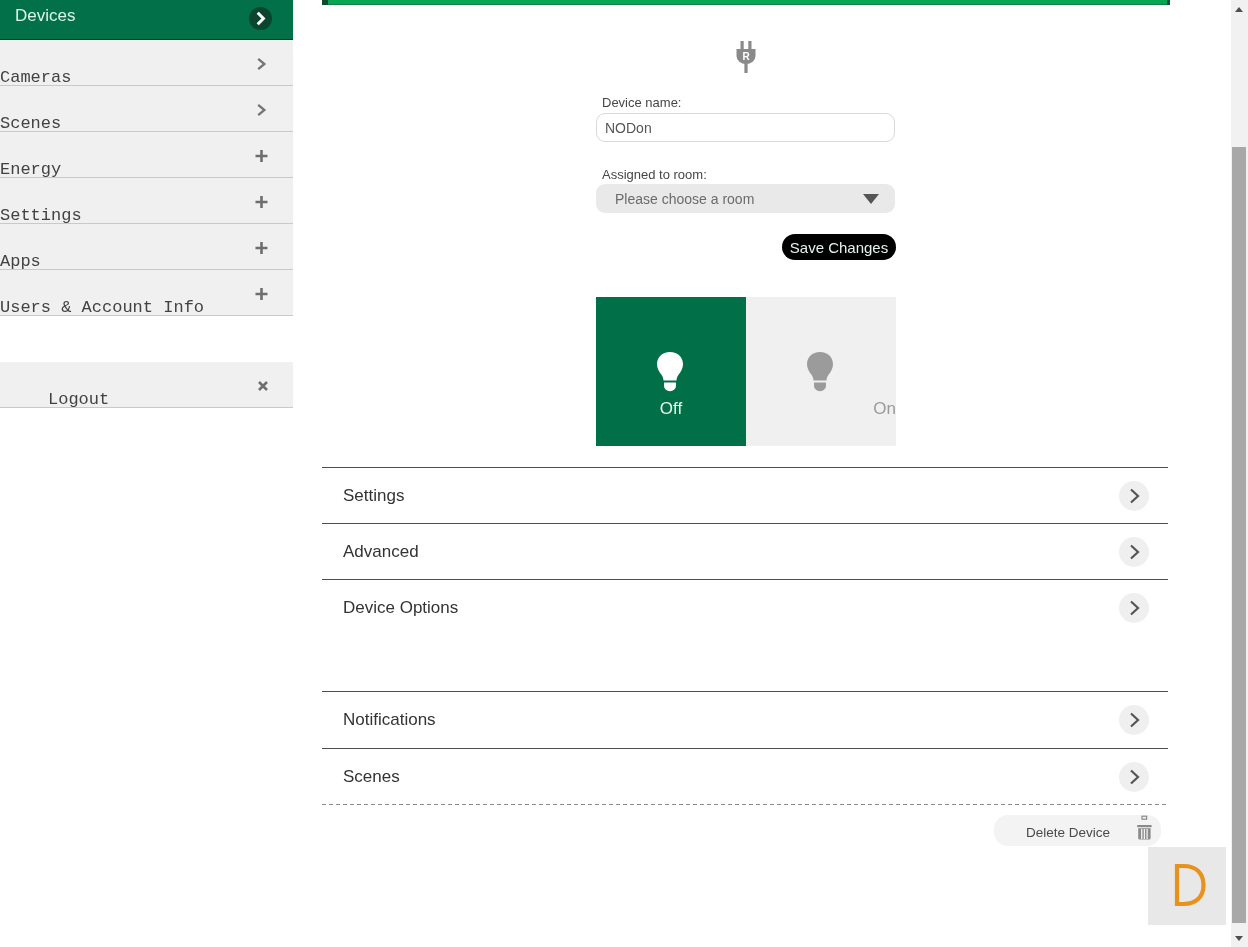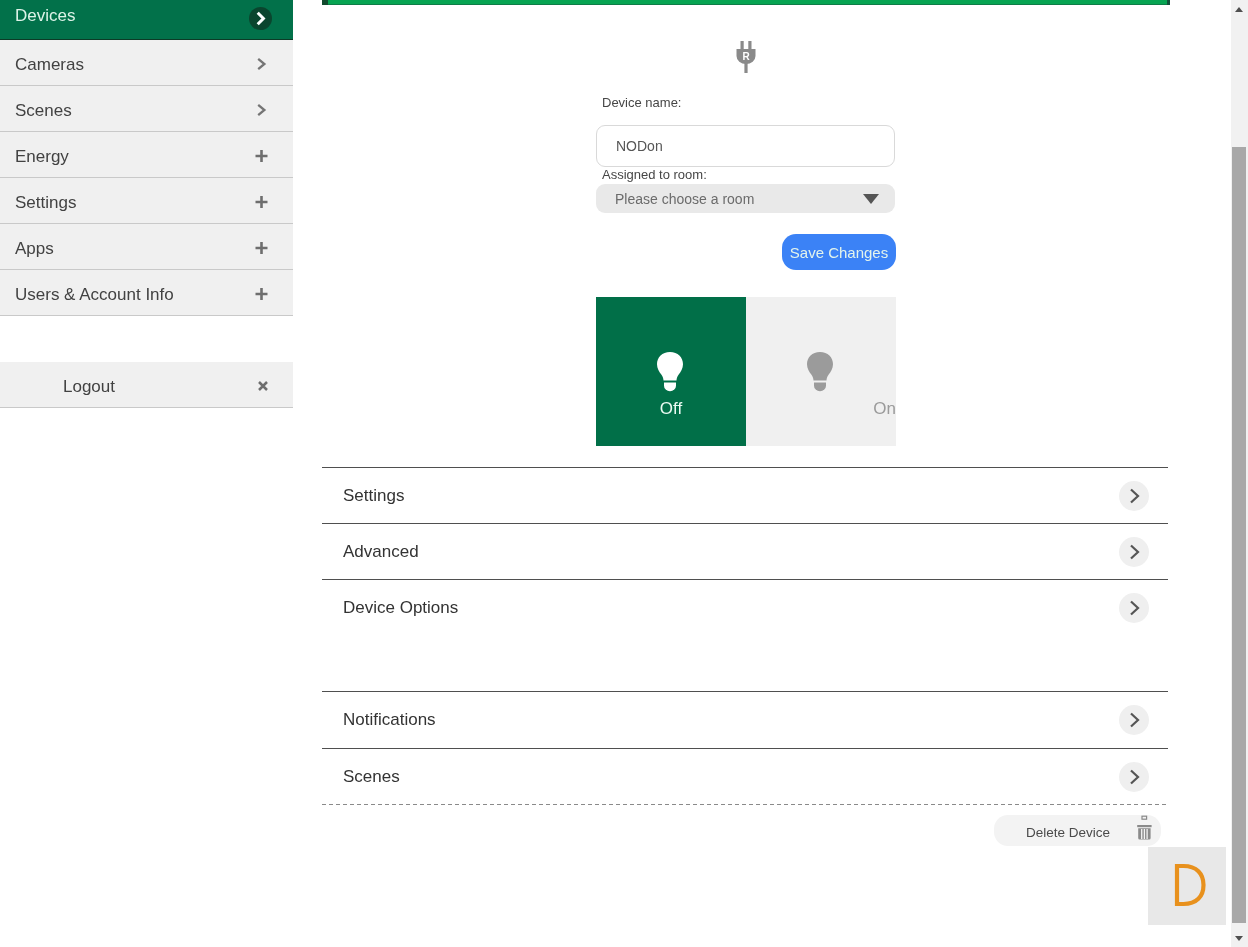--- a/index.html
+++ b/index.html
@@ -5,21 +5,21 @@
   * { margin:0; padding:0; box-sizing:border-box; }
   html,body { width:1248px; height:947px; overflow:hidden; background:#fff;
     font-family:"Liberation Sans", sans-serif; }
   #page { position:relative; width:1248px; height:947px; overflow:hidden; }
   .abs { position:absolute; }
 
   
   .side-item { position:absolute; left:0; width:293px; height:46px;
     background:#f0f0f0; border-bottom:1px solid #c9c9c9;
     display:flex; align-items:center; color:#424242; font-size:17px; }
-  .side-item span.lbl { margin-left:15px; position:relative; top:2px; }
+  .side-item span.lbl { position:relative; top:15px;font-family:Liberation Mono, monospace; }
   .side-ico { position:absolute; right:25px; top:calc(50% + 1px); transform:translateY(-50%); }
 
   
   .acc-row { position:absolute; left:322px; width:846px; height:57px;
     border-top:1px solid #4f4f4f; color:#333; font-size:17px;
     display:flex; align-items:center; }
   .acc-row span { margin-left:21px; }
   .acc-circle { position:absolute; right:19px; top:13px;
     width:30px; height:30px; border-radius:50%; background:#efefef;
     display:flex; align-items:center; justify-content:center; }
@@ -34,33 +34,33 @@
 
   <svg class="abs" style="left:735px; top:41px;" width="22" height="33" viewBox="0 0 22 33">
     <rect x="5.5" y="0" width="3.2" height="9" fill="#8a8a8a"></rect>
     <rect x="13.3" y="0" width="3.2" height="9" fill="#8a8a8a"></rect>
     <path d="M1.5 8 h19 v7 a9.5 8 0 0 1 -19 0 z" fill="#8a8a8a"></path>
     <rect x="9.4" y="21" width="3.2" height="11" fill="#8a8a8a"></rect>
     <text x="11" y="18.5" font-size="10" font-weight="bold" fill="#fff" text-anchor="middle" font-family="Liberation Sans">R</text>
   </svg>
 
   <div class="abs" style="left:602px; top:95px; font-size:13px; color:#464646;">Device name:</div>
-  <div class="abs" style="left:596px; top:113px; width:299px; height:42px; background:#fff;
+  <div class="abs" style="left:596px; top:113px; width:299px; height:29px; background:#fff;
        border:1px solid #d9d9d9; border-radius:9px; font-size:14px; color:#565656;
-       display:flex; align-items:center; padding-left:19px;margin-top:12px;">NODon</div>
+       display:flex; align-items:center; padding-left:8px;">NODon</div>
 
   <div class="abs" style="left:602px; top:167px; font-size:13px; color:#464646;">Assigned to room:</div>
   <div class="abs" style="left:596px; top:184px; width:299px; height:29px; background:#e9e9e9;
        border-radius:9px; font-size:14px; color:#6b6b6b;
        display:flex; align-items:center; padding-left:19px;">Please choose a room</div>
   <div class="abs" style="left:863px; top:193.5px; width:0; height:0;
        border-left:8px solid transparent; border-right:8px solid transparent;
        border-top:10.5px solid #555;"></div>
 
-  <div class="abs" style="left:782px; top:234px; width:114px; height:36px; background:#3b82f6;
+  <div class="abs" style="left:782px; top:234px; width:114px; height:26px; background:#000000;
        border-radius:14px; color:#e3f4ec; font-size:15px;
        display:flex; align-items:center; justify-content:center;">Save Changes</div>
 
   <div class="abs" style="left:596px; top:297px; width:150px; height:149px; background:#016f48;"></div>
   <div class="abs" style="left:746px; top:297px; width:150px; height:149px; background:#f0f0f0;"></div>
   <svg class="abs" style="left:656px; top:352px;" width="28" height="41" viewBox="0 0 28 41">
     <path d="M14 0 C 6.2 0 1 5.2 1 12.3 C 1 16.8 3.3 19.8 5.3 22.6 C 6.8 24.7 7.4 26.5 7.5 28.5 L 20.5 28.5 C 20.6 26.5 21.2 24.7 22.7 22.6 C 24.7 19.8 27 16.8 27 12.3 C 27 5.2 21.8 0 14 0 Z" fill="#fff"></path>
     <path d="M8 30.5 h12 v3.2 a6 5.5 0 0 1 -12 0 z" fill="#fff"></path>
   </svg>
   <svg class="abs" style="left:806px; top:352px;" width="28" height="41" viewBox="0 0 28 41">

